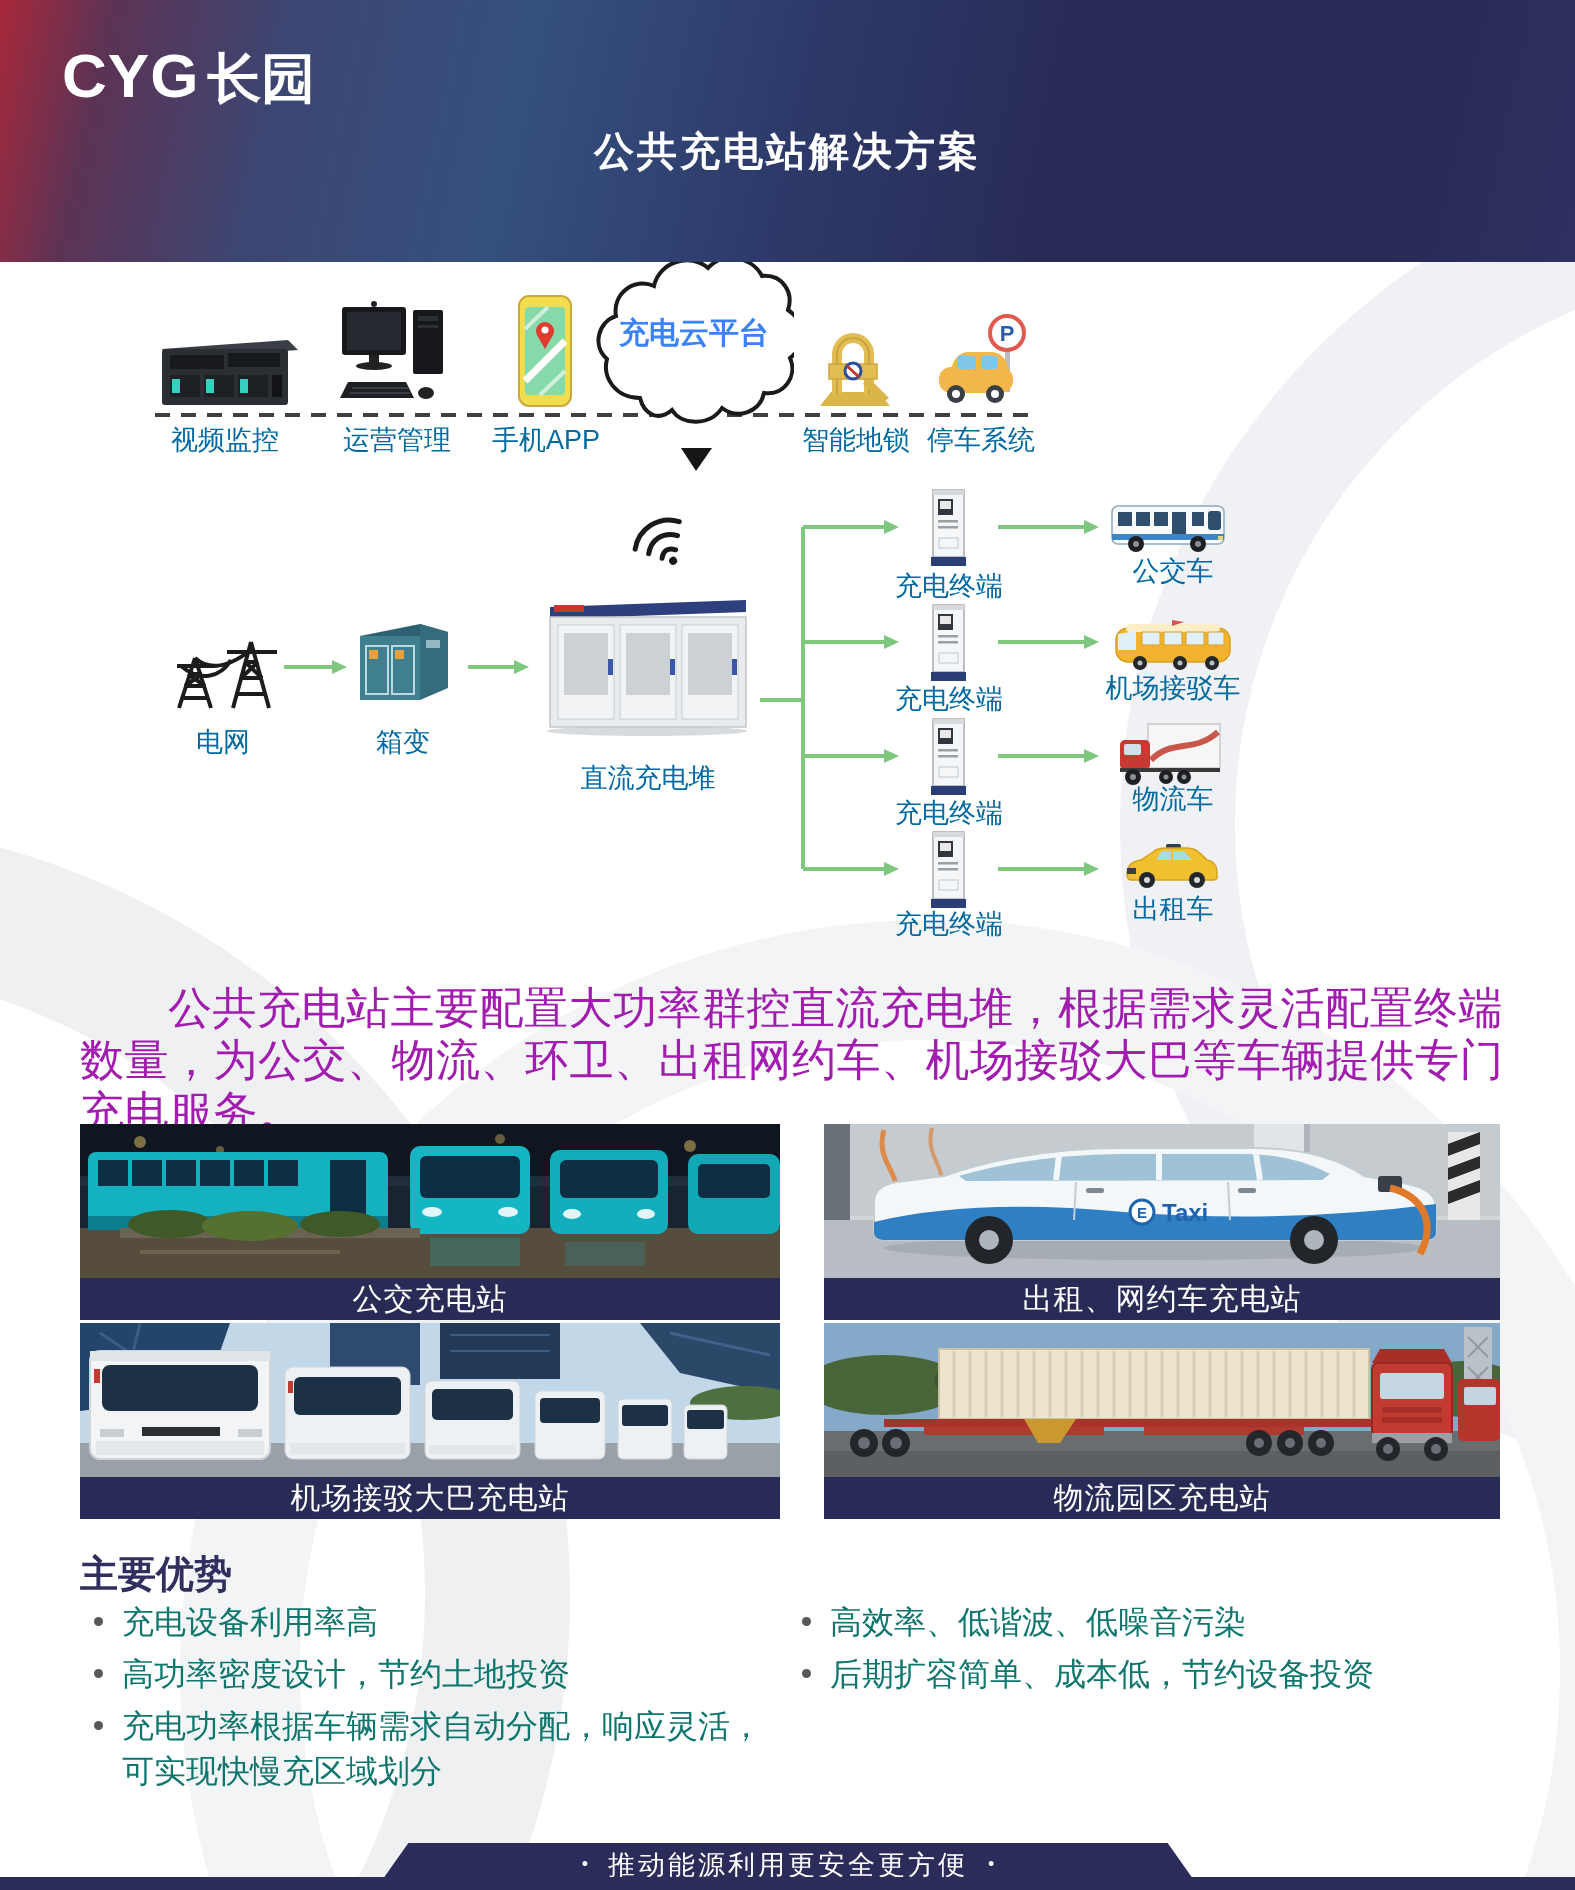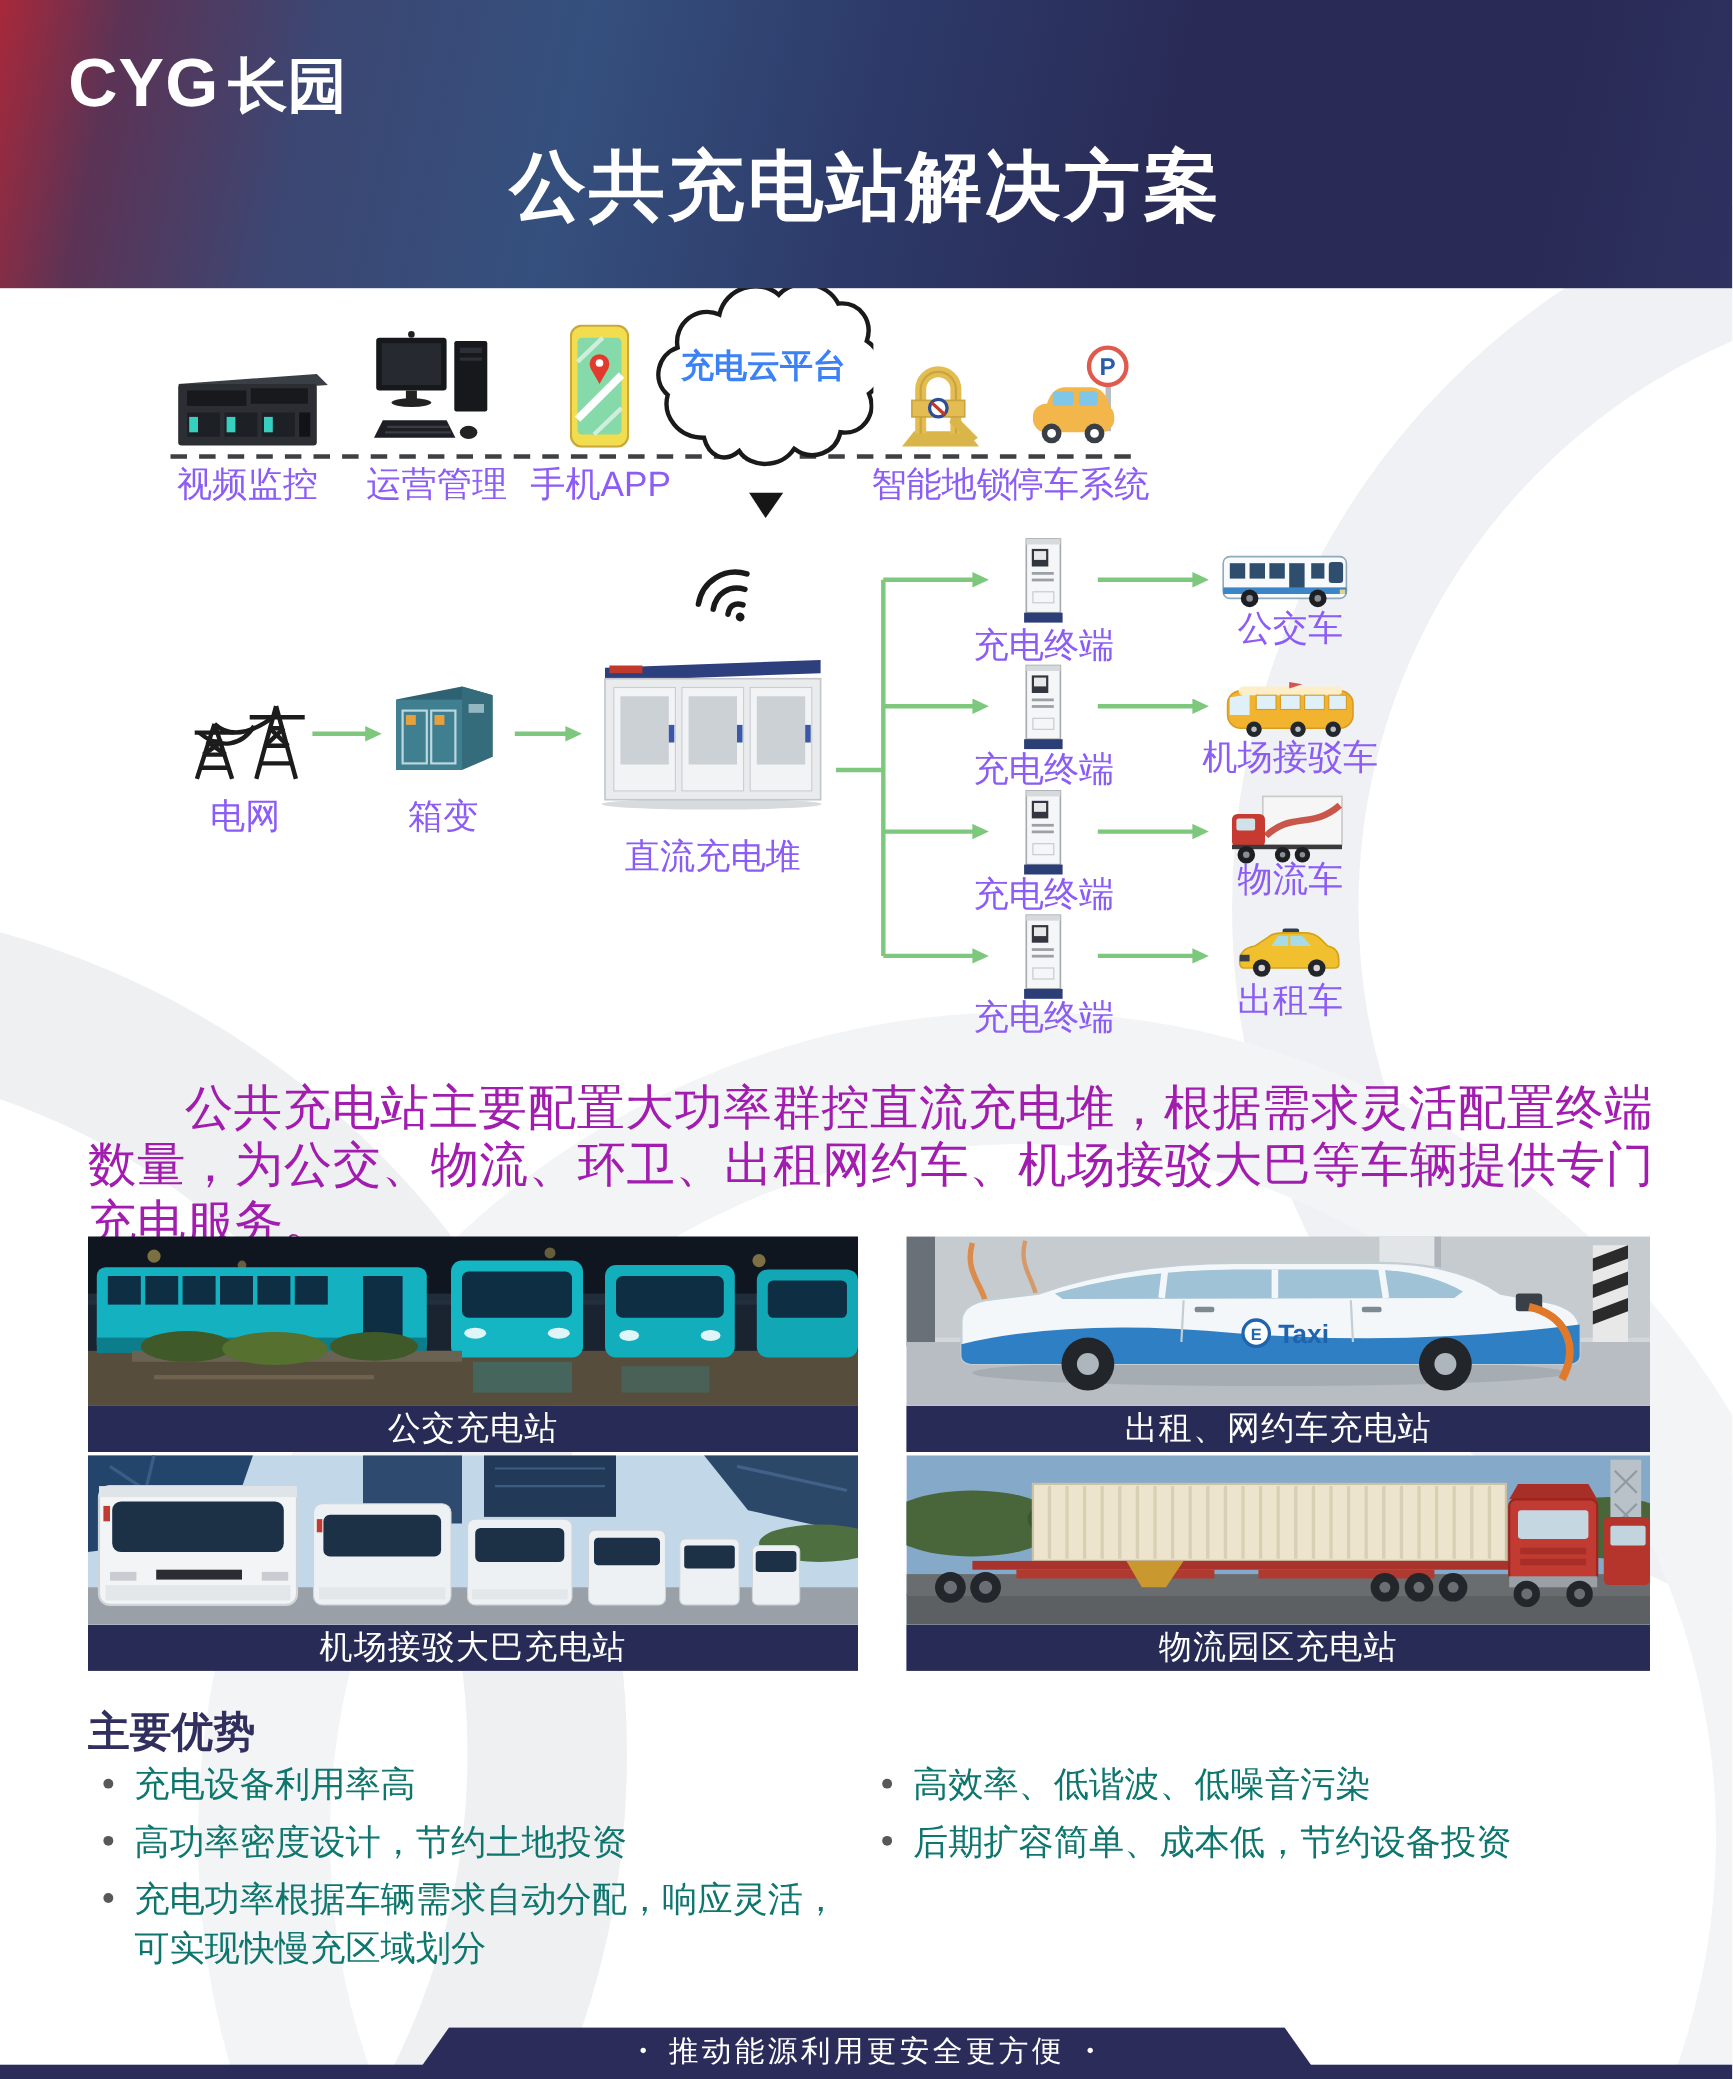--- a/index.html
+++ b/index.html
@@ -12,27 +12,27 @@
   .swirl.s2 { left:-980px; top:820px; width:1550px; height:1550px; border:145px solid #eef0f2; }
   .swirl.s3 { left:180px; top:920px; width:1500px; height:1500px; border:120px solid #f3f4f6; }
 
   
   .header { position:absolute; left:0; top:0; width:1575px; height:262px; z-index:3;
     background:linear-gradient(102deg,#a8283a 0%,#5c3355 7%,#3c4672 18%,#35507e 33%,#2d3a69 50%,#292a55 68%,#292a55 88%,#2e3160 100%); }
   .logo { position:absolute; left:62px; top:40px; display:flex; align-items:baseline; color:#fff; }
   .logo-cyg { font-size:62px; font-weight:900; letter-spacing:1px; }
   .logo-cn  { font-size:54px; font-weight:700; margin-left:8px; }
   .page-title { position:absolute; left:0; top:124px; width:100%; text-align:center; color:#fff;
-    font-size:69px; font-weight:800; letter-spacing:3px; }
+    font-size:40px; font-weight:800; letter-spacing:3px; }
 
   
   .connectors { position:absolute; left:0; top:0; z-index:1; }
   .dicon { position:absolute; z-index:2; }
-  .dlabel { position:absolute; z-index:2; transform:translateX(-50%); font-size:32px; line-height:32px;
-    color:#8b5cf6; white-space:nowrap; }
+  .dlabel { position:absolute; z-index:2; transform:translateX(-50%); font-size:27px; line-height:32px;
+    color:#0369a1; white-space:nowrap; }
   .cloud-wrap { position:absolute; left:594px; top:246px; width:200px; height:198px; z-index:2; }
   .cloud-label { position:absolute; left:50%; top:44%; transform:translate(-50%,-50%);
     font-size:30px; font-weight:700; color:#3b82f6; white-space:nowrap; }
 
   
   .intro { position:absolute; left:80px; top:982px; width:1424px; z-index:2;
     font-size:44px; line-height:52px; color:#a21caf; text-indent:2em; letter-spacing:0.5px; }
 
   
   .photo { position:absolute; z-index:2; }

